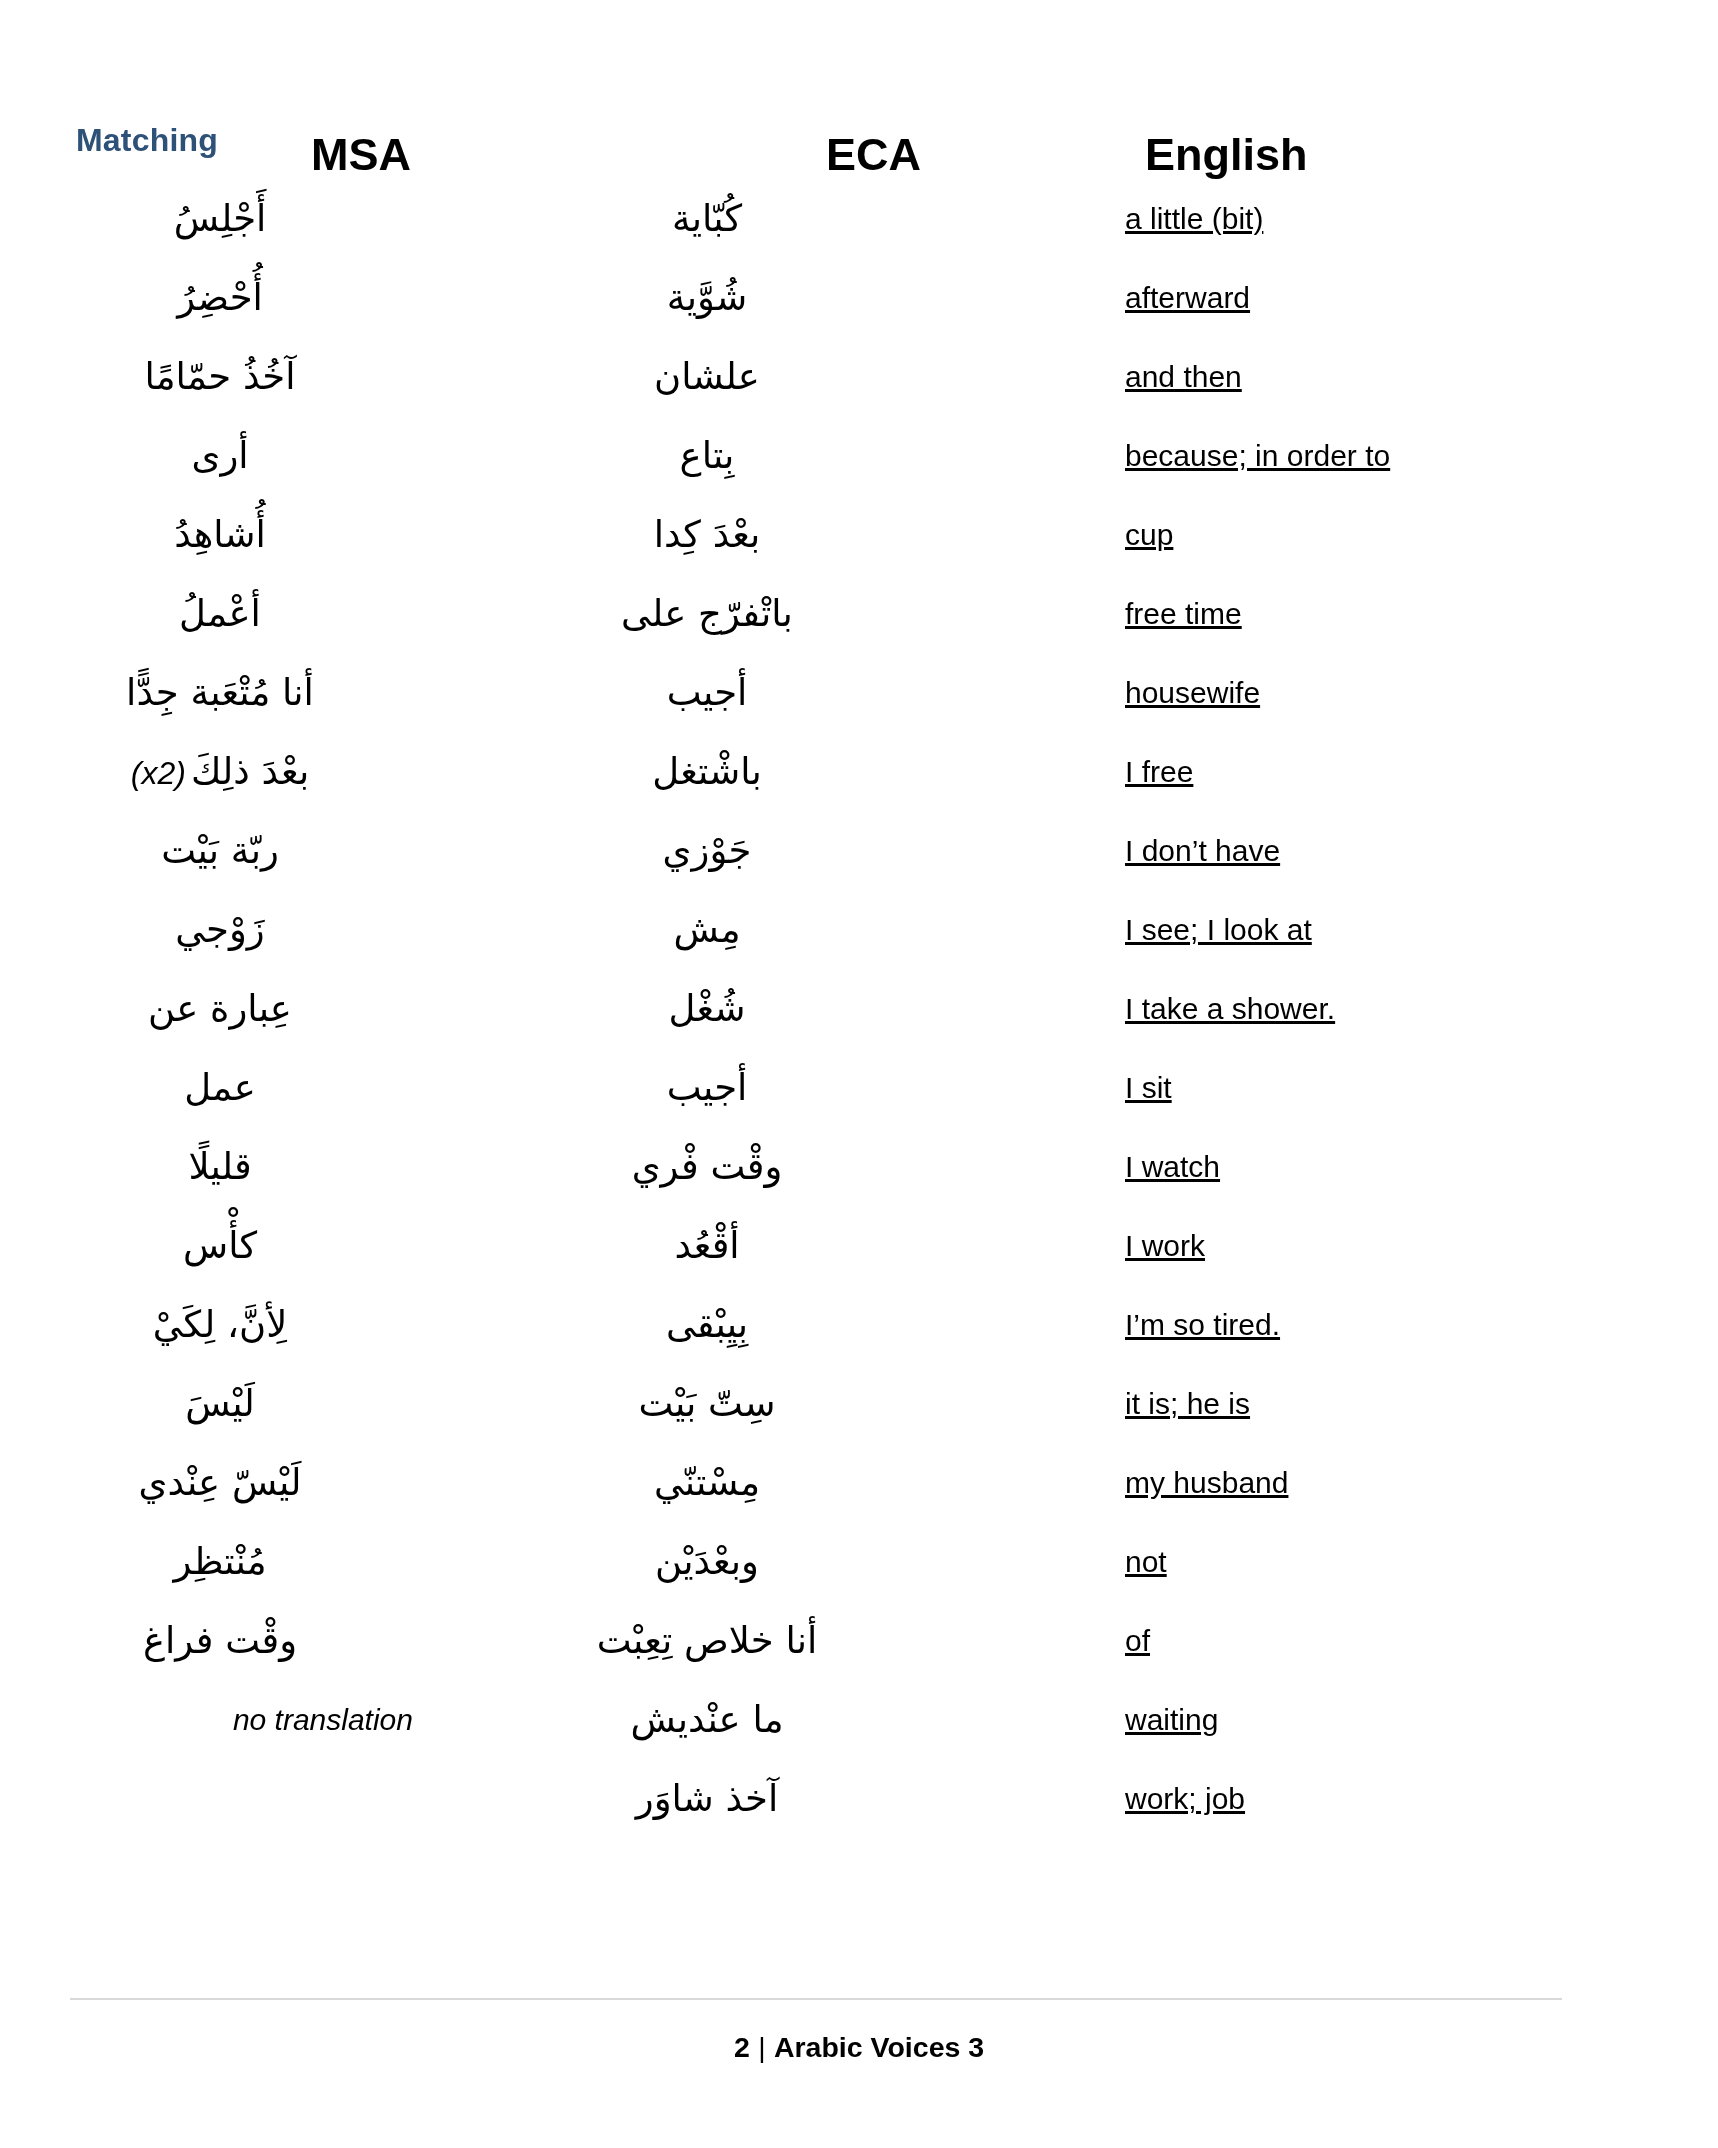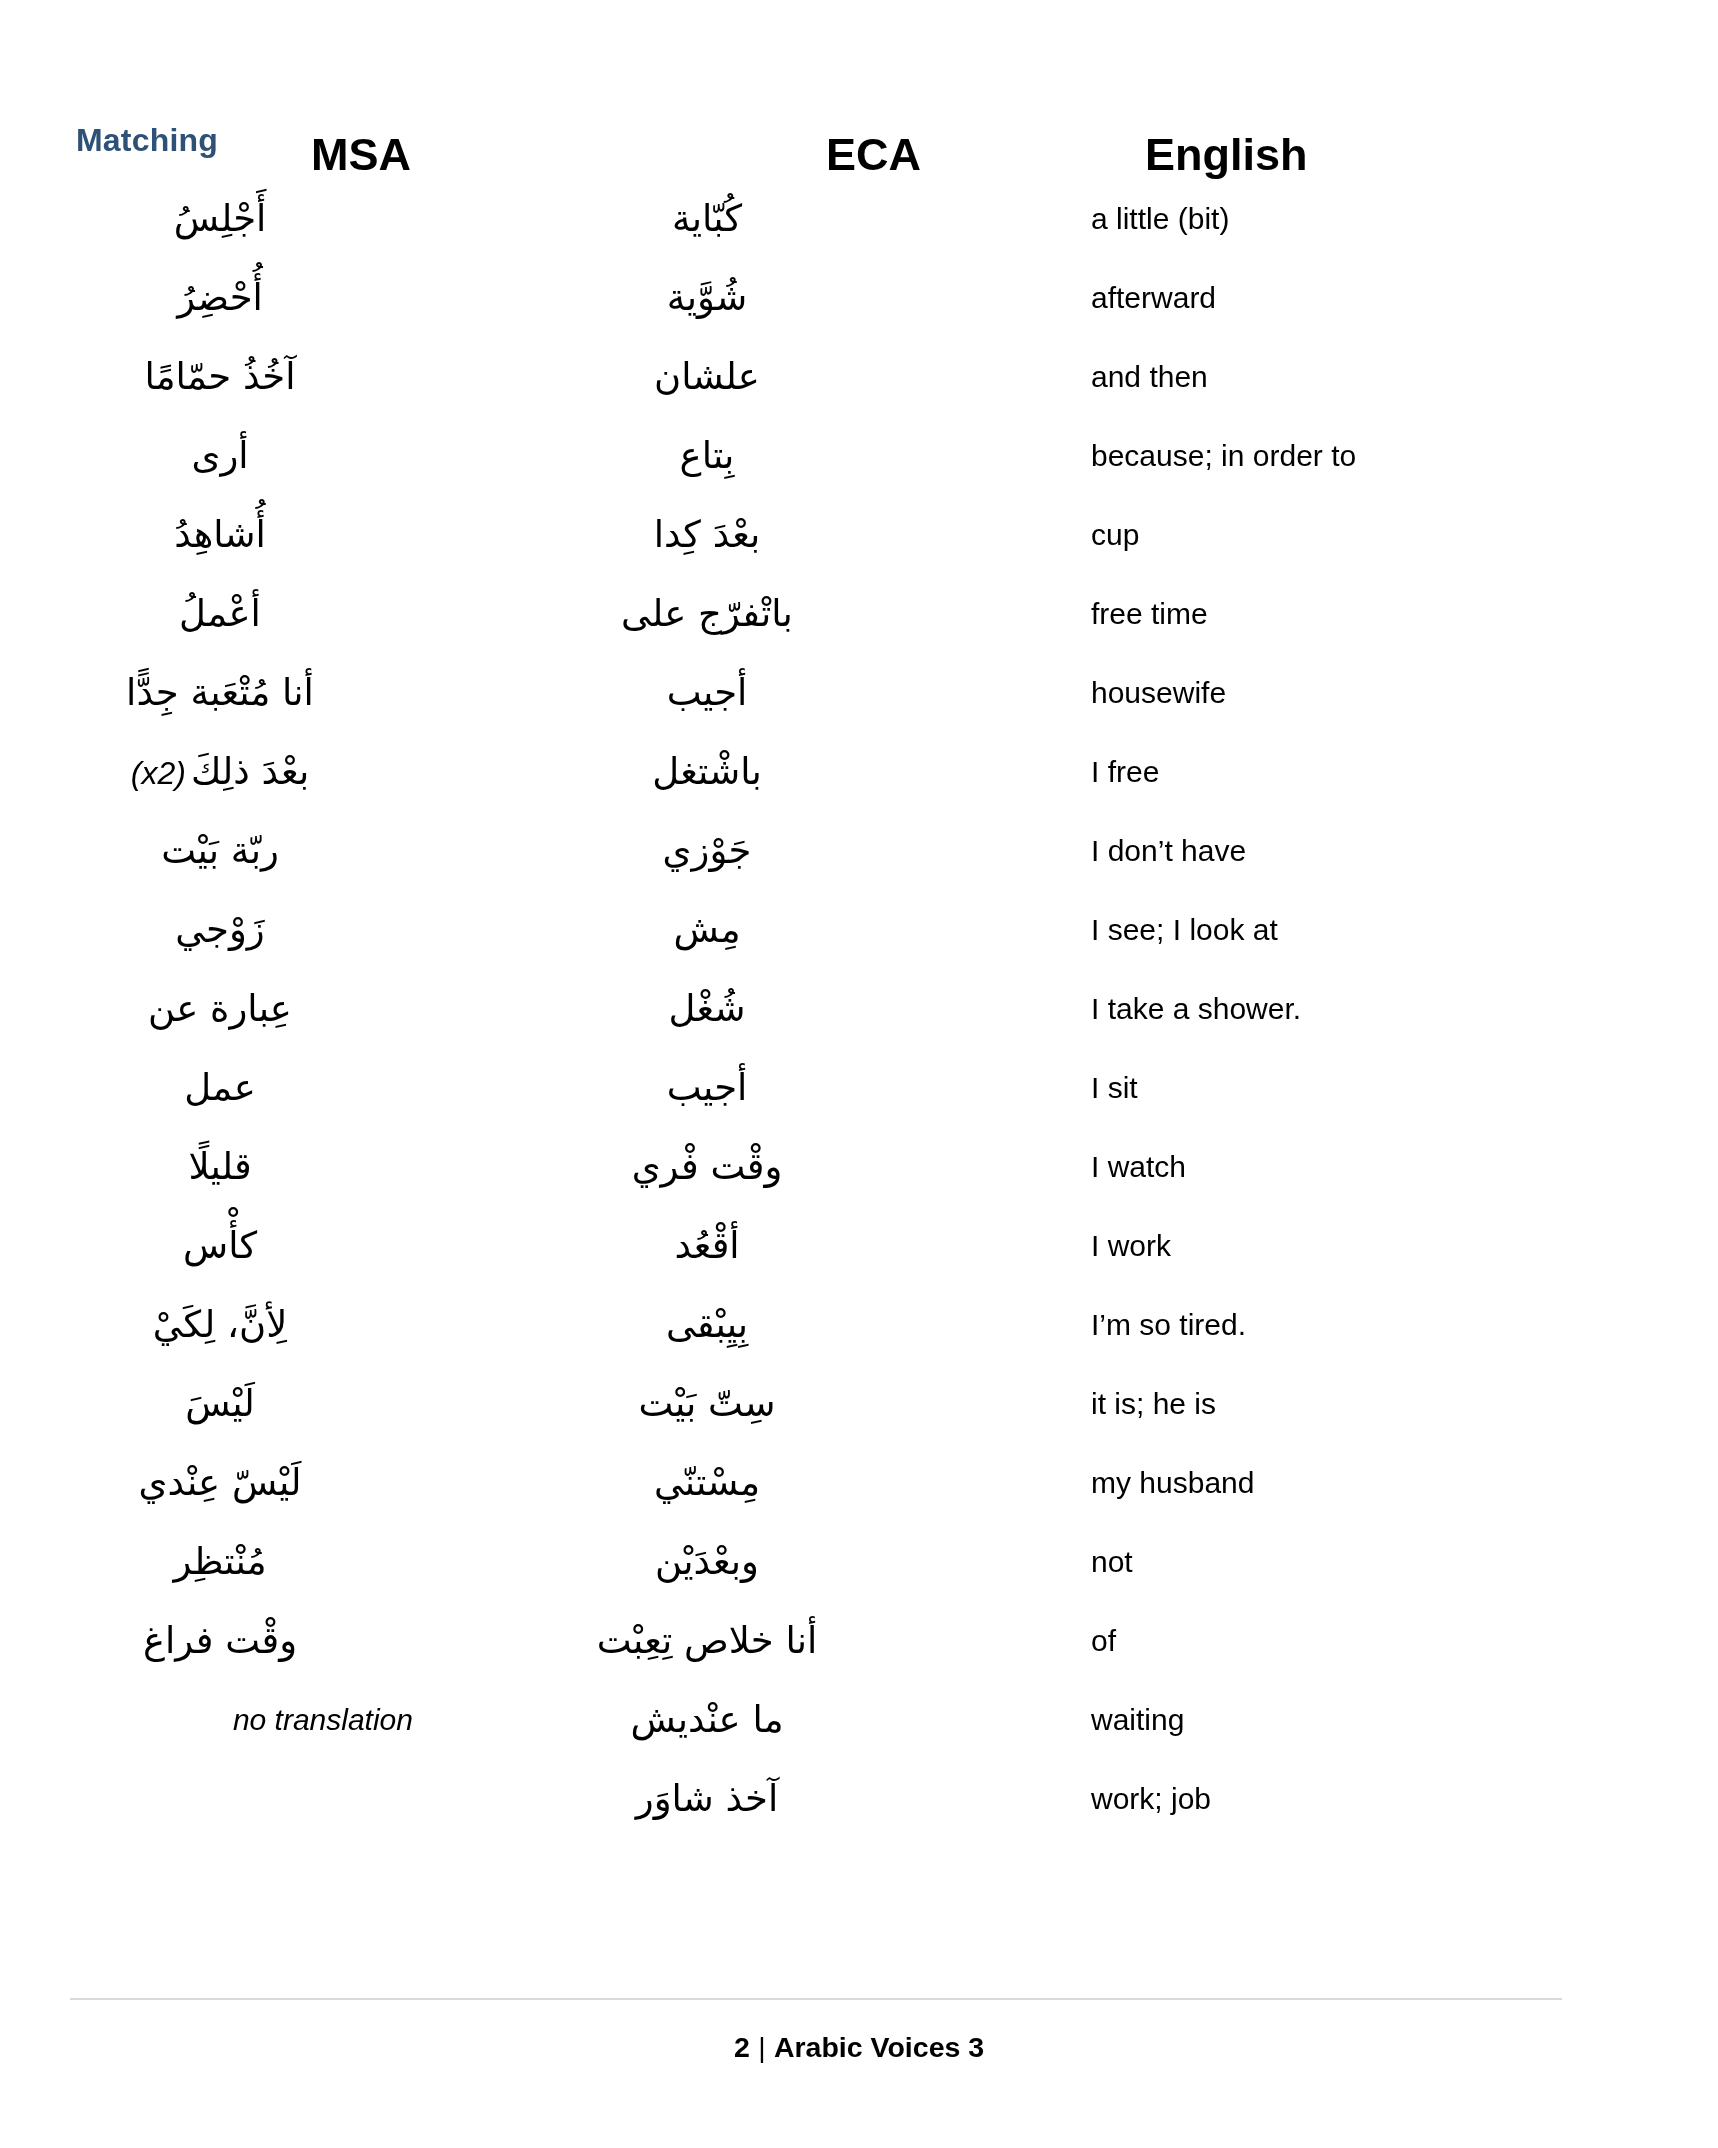--- a/index.html
+++ b/index.html
@@ -40,21 +40,21 @@
 
     .column {
       position: absolute;
       top: 181px;
       margin: 0;
       padding: 0;
       list-style: none;
     }
     .col-msa { right: calc(1718px - 413px); width: 386px; }
     .col-eca { right: calc(1718px - 925px); width: 436px; }
-    .col-eng { left: 1091px; width: 503px; }
+    .col-eng { left: 1125px; width: 503px; text-decoration: underline; }
 
     .cell {
       height: 79px;
       line-height: 76px;
       white-space: nowrap;
     }
     .ar {
       direction: rtl;
       text-align: center;
       font-family: "DejaVu Sans", sans-serif;

